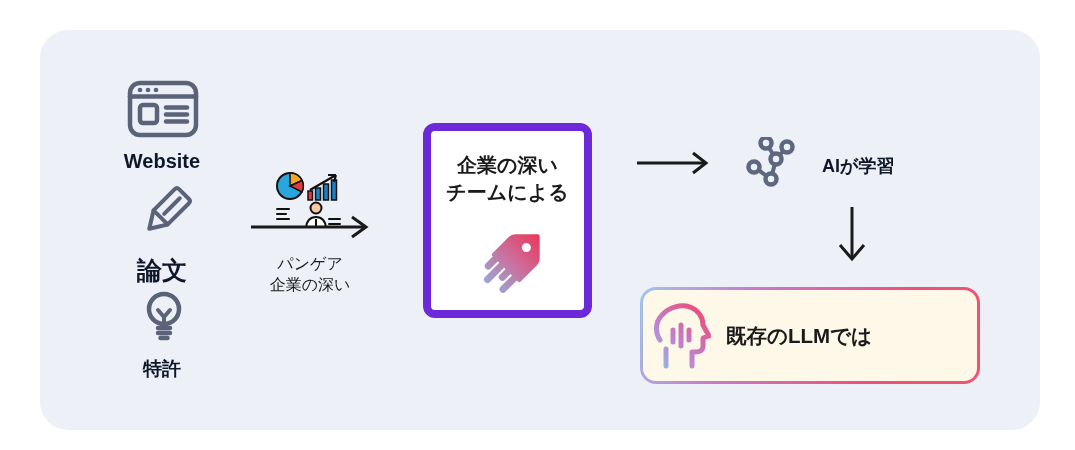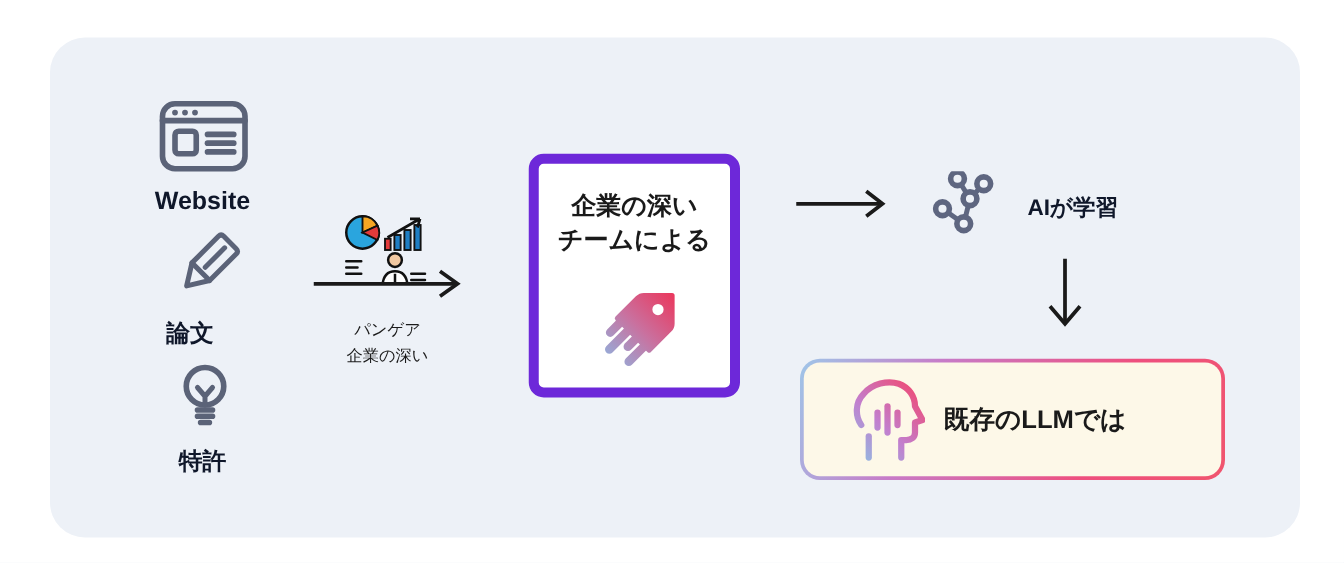--- a/index.html
+++ b/index.html
@@ -7,46 +7,46 @@
     position:relative;width:1075px;height:450px;overflow:hidden;
     font-family:"Liberation Sans","DejaVu Sans",sans-serif;color:#1a1a1a;
   }
   .card{
     position:absolute;left:40px;top:30px;width:1000px;height:400px;
     background:#EDF1F7;border-radius:28px;
   }
   .abs{position:absolute;}
   .label{font-weight:700;text-align:center;color:#0f172a;}
   .lbl-website{left:42px;top:120px;width:160px;font-size:20px;}
-  .lbl-papers{left:32px;top:224px;width:160px;font-size:19px;}
+  .lbl-papers{left:42px;top:224px;width:160px;font-size:25px;}
   .lbl-patents{left:42px;top:326px;width:160px;font-size:19px;}
   .ic-browser{left:87px;top:50px;}
   .ic-pen{left:97px;top:155px;}
   .ic-bulb{left:99px;top:260px;}
   .ic-analytics{left:234px;top:140px;}
   .arrow1{left:209px;top:184px;}
-  .caption{left:190px;top:223px;width:160px;font-size:13px;line-height:21px;text-align:center;font-weight:400;}
+  .caption{left:190px;top:223px;width:160px;font-size:16px;line-height:21px;text-align:center;font-weight:400;}
   .analysis-box{
     left:383px;top:93px;width:169px;height:195px;box-sizing:border-box;
     background:#ffffff;border:8px solid #6d28d9;border-radius:12px;
   }
   .box-title{margin-top:21px;font-size:20px;line-height:27px;font-weight:700;text-align:center;}
   .ic-tag{display:block;margin:14px auto 0;}
   .arrow2{left:595px;top:120px;}
   .ic-network{left:706px;top:107px;}
   .lbl-ai{left:766px;top:124px;font-size:18px;text-align:left;width:130px;margin-left:16px;}
   .arrow-down{left:794px;top:175px;}
   .answer-border{
     left:600px;top:257px;width:340px;height:97px;box-sizing:border-box;
     padding:3px;border-radius:16px;
     background:linear-gradient(115deg,#9FC6E8 0%,#C77BC8 30%,#EE4F7E 70%,#F0556E 100%);
   }
   .answer-inner{
     width:100%;height:100%;box-sizing:border-box;border-radius:13px;
-    background:#FDF8E8;display:flex;align-items:center;gap:15px;padding:0 10px 0 33px;
+    background:#FDF8E8;display:flex;align-items:center;gap:15px;padding:0 10px 0 4px;
   }
   .answer-text{font-size:20.5px;line-height:29px;font-weight:700;white-space:nowrap;}
 </style>
 </head>
 <body>
 
 <div class="stage">
   <div class="card">
 
     <svg class="abs ic-browser" width="72" height="58" viewBox="0 0 72 58">

